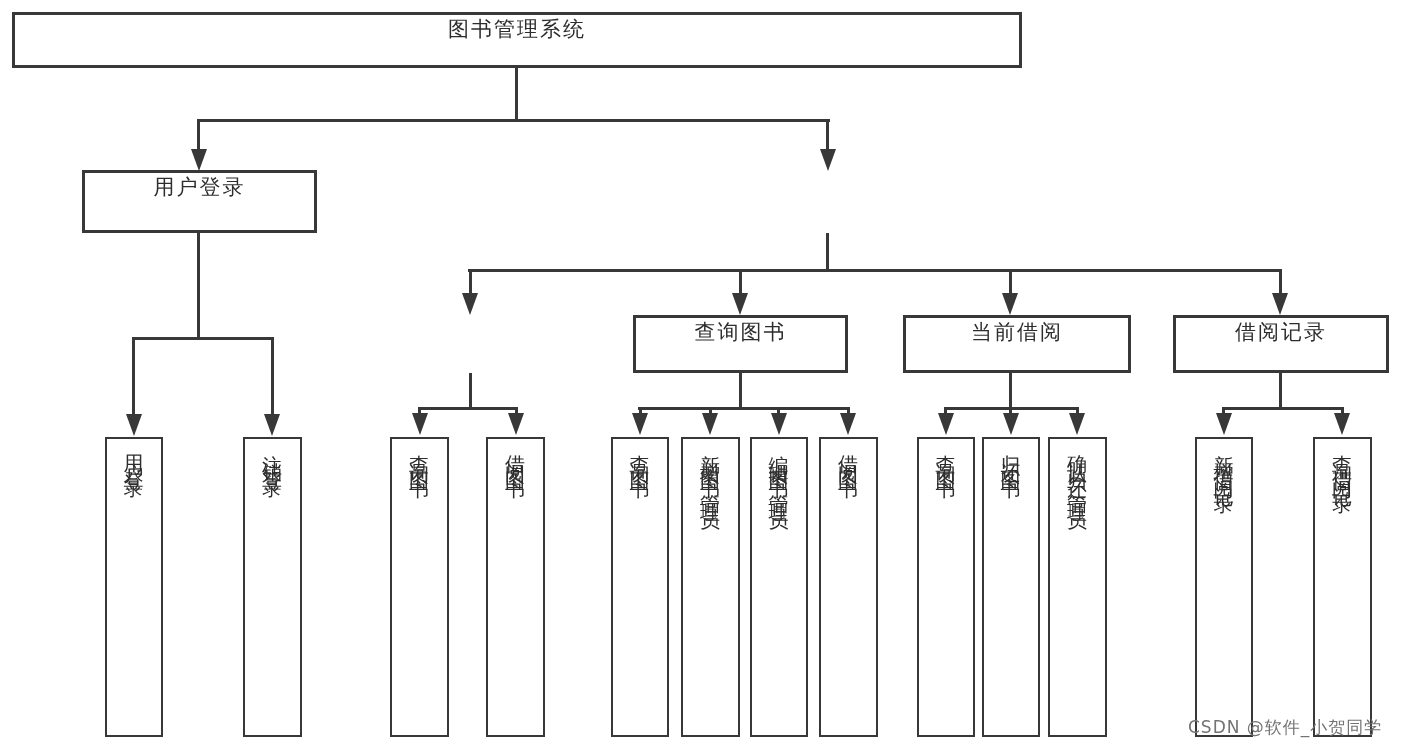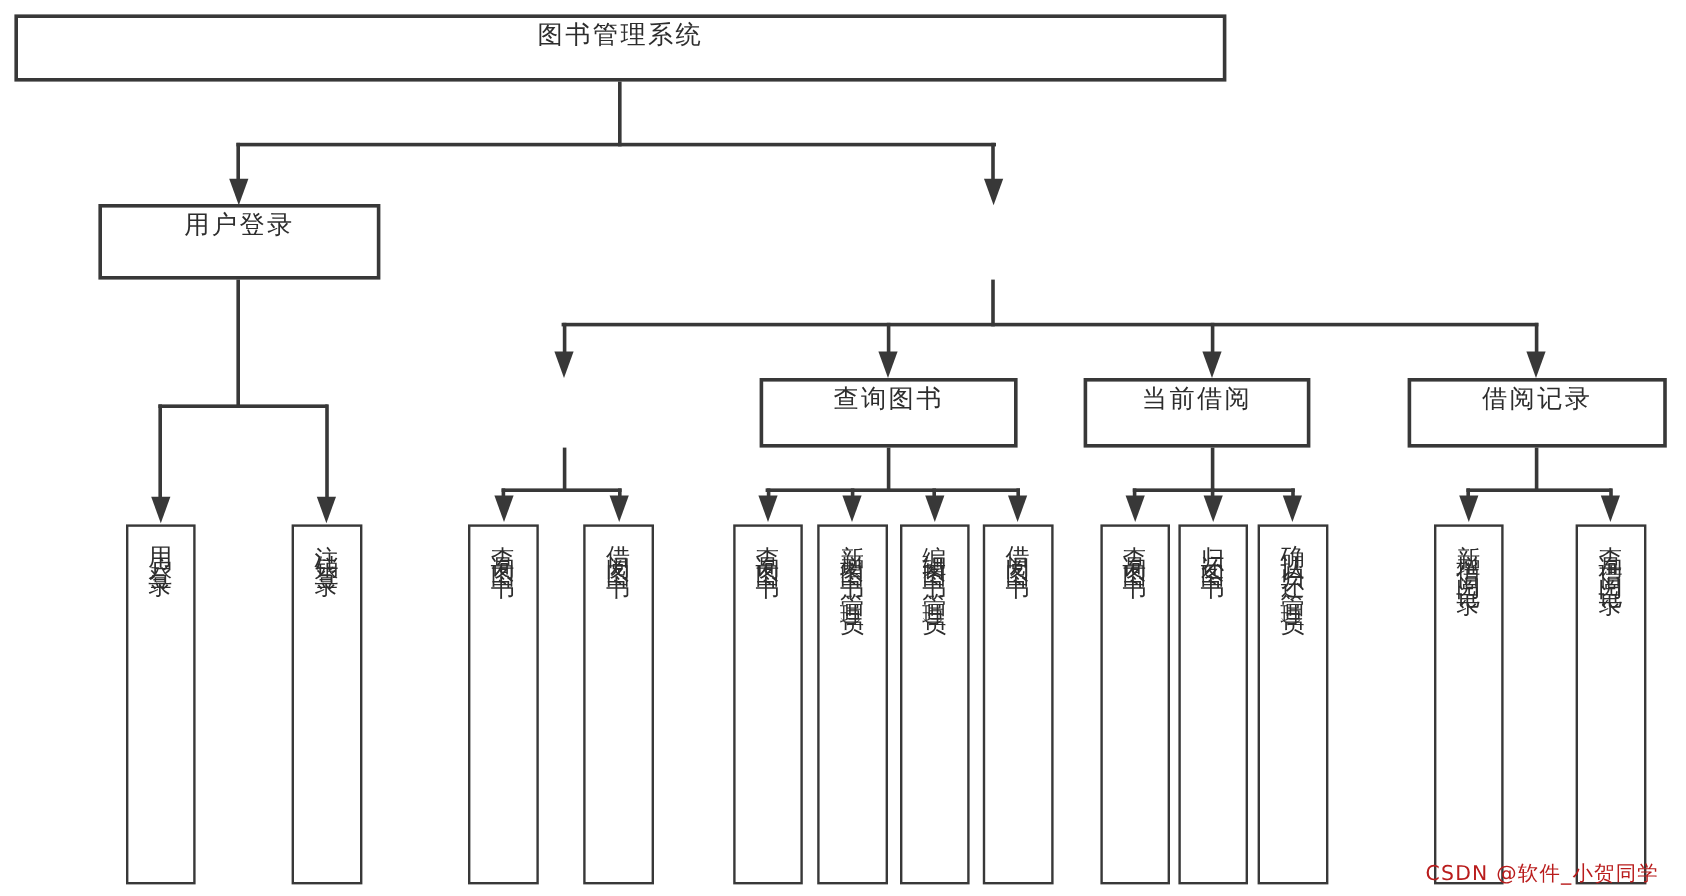--- a/index.html
+++ b/index.html
@@ -24,41 +24,41 @@
   .vline{position:absolute;width:3px;background:#383838;}
   .hline{position:absolute;height:3px;background:#383838;}
   .arrow{
     position:absolute;width:0;height:0;
     border-left:8px solid transparent;
     border-right:8px solid transparent;
     border-top:22px solid #383838;
   }
   .watermark{
     position:absolute;left:1188px;top:716px;
-    font-size:17px;letter-spacing:1px;color:#b91c1c;
+    font-size:17px;letter-spacing:1px;color:#737373;
     white-space:nowrap;
   }
 </style>
 </head>
 <body>
 
 <div class="stage">
 
   <div class="box h" style="left:12px;top:12px;width:1010px;height:56px">
     <span>图书管理系统</span>
   </div>
 
   <div class="box h" style="left:82px;top:170px;width:235px;height:63px">
     <span>用户登录</span>
   </div>
 
   <div class="box h" style="left:633px;top:315px;width:215px;height:58px">
     <span>查询图书</span>
   </div>
-  <div class="box h" style="left:903px;top:315px;width:189px;height:58px">
+  <div class="box h" style="left:903px;top:315px;width:228px;height:58px">
     <span>当前借阅</span>
   </div>
   <div class="box h" style="left:1173px;top:315px;width:216px;height:58px">
     <span>借阅记录</span>
   </div>
 
   <div class="box v" style="left:105px;top:437px;width:58px;height:300px">
     <span class="vlbl">用户登录</span>
   </div>
   <div class="box v" style="left:243px;top:437px;width:59px;height:300px">

